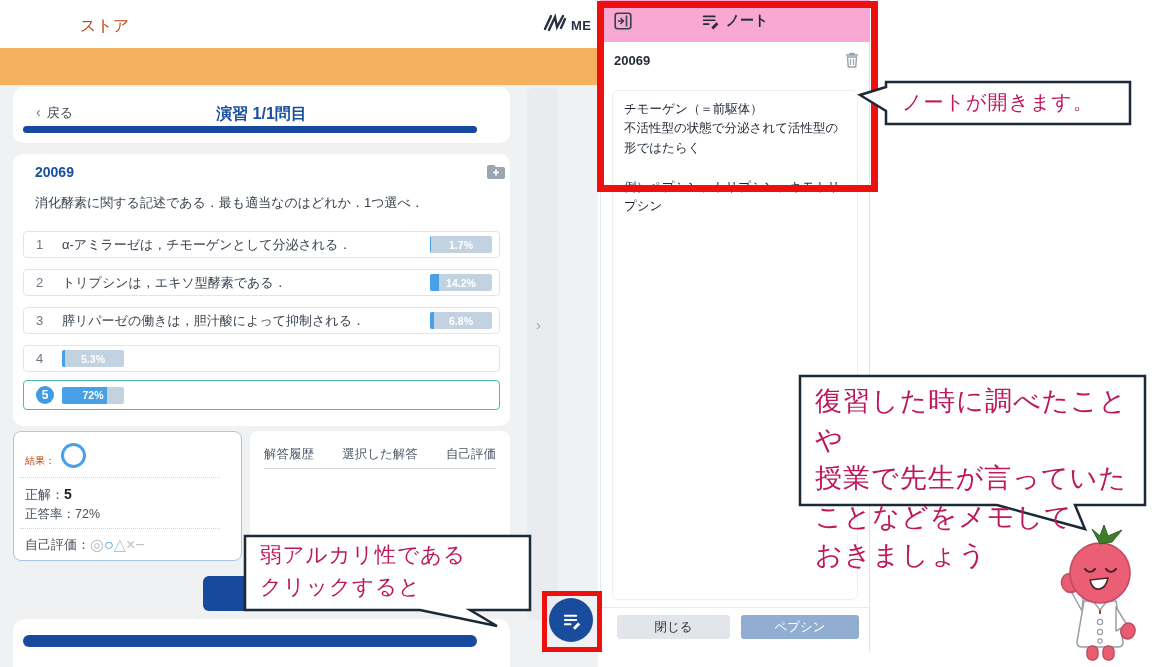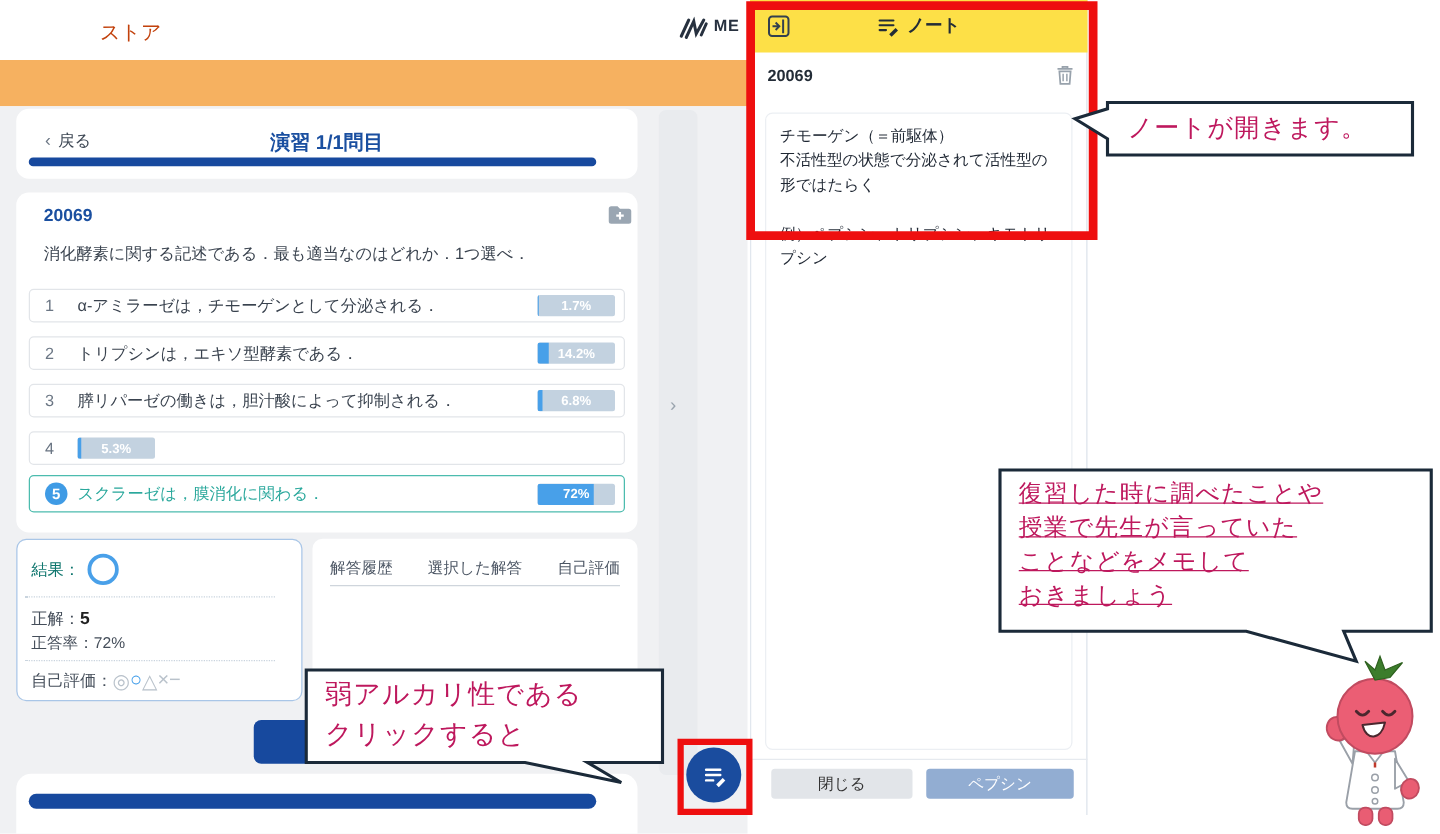--- a/index.html
+++ b/index.html
@@ -6,21 +6,21 @@
   body{
     width:1152px;height:667px;position:relative;overflow:hidden;
     background:#ffffff;
     font-family:"Liberation Sans","DejaVu Sans",sans-serif;
     -webkit-font-smoothing:antialiased;
   }
   .abs{position:absolute;box-sizing:border-box;}
   
   .topbar{left:0;top:0;width:1152px;height:48px;background:#fff;}
   .store-link{left:36px;top:16px;font-size:16px;color:#c2410c;cursor:pointer;margin-left:44px;}
-  .logo{left:543px;top:13px;display:flex;align-items:flex-start;gap:4px;}
+  .logo{left:543px;top:13px;display:flex;align-items:flex-end;gap:4px;}
   .logo-text{font-size:13px;font-weight:bold;color:#27313f;letter-spacing:.5px;}
   
   .banner{left:0;top:48px;width:598px;height:37px;background:#f6b160;}
   
   .main-bg{left:0;top:85px;width:598px;height:582px;background:#f0f1f3;}
   .card{background:#fff;border-radius:10px;}
   .card-head{left:13px;top:87px;width:497px;height:56px;}
   .back-link{left:36px;top:104px;font-size:13px;color:#3d4754;cursor:pointer;}
   .back-chevron{color:#6b7684;margin-right:6px;font-size:14px;}
   .exercise-title{left:13px;top:104px;width:497px;text-align:center;font-size:16px;font-weight:bold;color:#1a4fa0;}
@@ -36,21 +36,21 @@
   .opt.sel{border:1.5px solid #4cbcae;height:30px;}
   .opt.sel .opt-text{color:#2aa89c;}
   .num-circle{width:18px;height:18px;border-radius:50%;background:#3f9be5;color:#fff;font-size:12px;font-weight:bold;
        display:flex;align-items:center;justify-content:center;margin-right:8px;}
   .pill{position:relative;width:62px;height:17px;background:#c3d2e0;border-radius:2px;overflow:hidden;flex:none;}
   .pill-fill{position:absolute;left:0;top:0;bottom:0;background:#48a0e9;}
   .pill-label{position:absolute;inset:0;display:flex;align-items:center;justify-content:center;
        color:#fff;font-size:10.5px;font-weight:bold;}
   
   .card-res{left:13px;top:431px;width:229px;height:130px;background:#fff;border:1.5px solid #a9c6e7;border-radius:8px;}
-  .res-row1{left:25px;top:443px;display:flex;align-items:center;gap:6px;font-size:13px;color:#0f766e;}
+  .res-row1{left:25px;top:443px;display:flex;align-items:flex-end;gap:6px;font-size:10px;color:#c2410c;}
   .res-circle{width:19px;height:19px;border-radius:50%;border:3.5px solid #49a0e9;}
   .dots1{left:20px;top:477px;width:200px;border-top:1px dotted #c9d4de;}
   .res-correct{left:25px;top:486px;font-size:13px;color:#454e5a;}
   .res-correct b{color:#222;font-size:14px;}
   .res-rate{left:25px;top:506px;font-size:12.5px;color:#454e5a;}
   .dots2{left:20px;top:528px;width:200px;border-top:1px dotted #c9d4de;}
   .res-eval{left:25px;top:535px;display:flex;align-items:center;font-size:13px;color:#454e5a;}
   .ev{font-size:16px;color:#b9c2cb;cursor:pointer;}
   .ev.blue{color:#3f9ce9;font-weight:bold;}
   .card-hist{left:250px;top:431px;width:260px;height:130px;background:#fff;border-radius:8px;}
@@ -60,21 +60,21 @@
   .retry-btn{left:203px;top:576px;width:175px;height:35px;background:#17499e;border-radius:6px;color:#fff;
        display:flex;align-items:center;justify-content:center;font-size:13px;gap:5px;cursor:pointer;}
   .card-bottom{left:13px;top:619px;width:497px;height:48px;background:#fff;border-radius:12px 12px 0 0;}
   .prog2{left:23px;top:635px;width:454px;height:12px;background:#17499e;border-radius:6px;}
   
   .strip{left:527px;top:88px;width:31px;height:532px;background:#e9ebee;border-radius:6px;cursor:pointer;}
   .strip-chevron{left:536px;top:316px;font-size:15px;color:#99a3ad;}
   
   .note-panel{left:600px;top:0;width:270px;height:652px;background:#fff;
        border-left:1px solid #e1e7ee;border-right:1px solid #dde4ec;}
-  .note-header{left:600px;top:0;width:270px;height:42px;background:#fde047;display:flex;align-items:center;}
+  .note-header{left:600px;top:0;width:270px;height:42px;background:#f9a8d4;display:flex;align-items:center;}
   .collapse-btn{position:absolute;left:14px;top:12px;cursor:pointer;}
   .note-title-wrap{width:100%;display:flex;align-items:center;justify-content:center;gap:7px;}
   .note-title{font-size:14px;color:#232c37;font-weight:bold;}
   .note-id{left:614px;top:53px;font-size:13px;font-weight:bold;color:#232c37;}
   .trash-btn{left:845px;top:52px;cursor:pointer;}
   .note-textarea{left:612px;top:90px;width:246px;height:510px;border:1px solid #eceff3;border-radius:6px;
        padding:9px 11px;font-size:12.5px;color:#1f2733;line-height:1.55;white-space:pre-line;cursor:text;}
   .note-divider{left:600px;top:607px;width:270px;border-top:1px solid #e6eaef;}
   .close-btn{left:617px;top:615px;width:113px;height:24px;background:#e2e5e9;border-radius:3px;color:#333;
        font-size:12.5px;display:flex;align-items:center;justify-content:center;cursor:pointer;}
@@ -84,21 +84,21 @@
   .red1{left:597px;top:1px;width:281px;height:191px;border:7px solid #ee0f0f;}
   .red2{left:542px;top:591px;width:60px;height:61px;border:5px solid #ee0f0f;}
   
   .note-fab{left:549px;top:598px;width:44px;height:44px;border-radius:50%;background:#1a4c9e;
        display:flex;align-items:center;justify-content:center;cursor:pointer;}
   
   .bubble-text{position:absolute;color:#be185d;white-space:pre-line;letter-spacing:1px;}
   .b1{left:856px;top:78px;width:280px;height:52px;}
   .b1 .bubble-text{left:46px;top:11px;font-size:20px;}
   .b2{left:798px;top:374px;width:352px;height:162px;}
-  .b2 .bubble-text{left:17px;top:8px;font-size:19px;line-height:1.43;text-decoration:underline;}
+  .b2 .bubble-text{left:17px;top:8px;font-size:27px;line-height:1.43;}
   .b3{left:243px;top:534px;width:312px;height:96px;}
   .b3 .bubble-text{left:17px;top:5px;font-size:21.5px;line-height:1.5;}
   .mascot{left:1048px;top:523px;}
 </style>
 </head>
 <body>
 
 <div class="abs topbar">
   <span class="abs store-link">ストア</span>
   <div class="abs logo">
@@ -153,21 +153,20 @@
 </div>
 <div class="abs opt" style="top:345px;">
   <span class="opt-num">4</span>
   <span class="pill">
       <span class="pill-fill" style="width: 5.3%;"></span>
       <span class="pill-label">5.3%</span>
     </span>
 </div>
 <div class="abs opt sel" style="top:380px;">
   <span class="num-circle">5</span>
-  <span class="opt-text">スクラーゼは，膜消化に関わる．</span>
   <span class="pill">
       <span class="pill-fill" style="width: 72%;"></span>
       <span class="pill-label">72%</span>
     </span>
 </div>
 
 <div class="abs card-res"></div>
 <div class="abs res-row1">
   <span>結果：</span>
   <span class="res-circle"></span>

